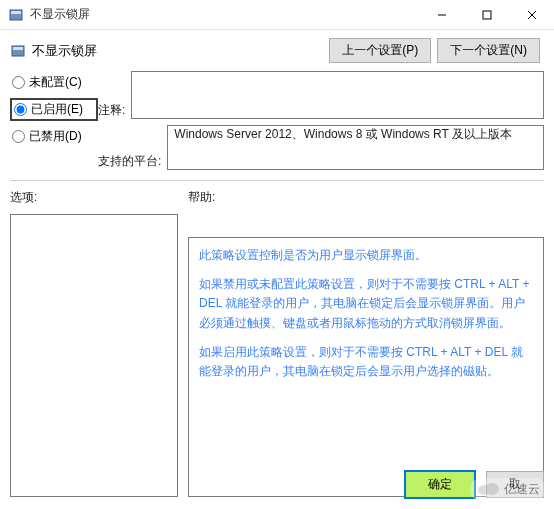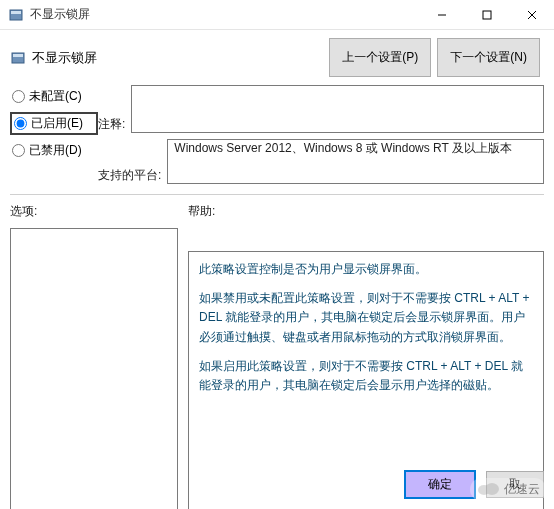--- a/index.html
+++ b/index.html
@@ -5,42 +5,42 @@
 * { box-sizing: border-box; margin: 0; padding: 0; font-family: "Microsoft YaHei", "Segoe UI", sans-serif; font-size: 12px; }
 body { background: #fff; width: 554px; height: 509px; overflow: hidden; position: relative; }
 .titlebar { height: 30px; display: flex; align-items: center; padding: 0 0 0 8px; border-bottom: 1px solid #e5e5e5; }
 .titlebar .icon { width: 16px; height: 16px; margin-right: 6px; display:inline-block; }
 .titlebar .title { flex: 1; color: #333; }
 .titlebar .winbtn { width: 45px; height: 30px; display:flex; align-items:center; justify-content:center; color:#333; }
 .header-row { display:flex; align-items:center; padding: 8px 10px 8px 10px; }
 .header-row .icon { width:16px; height:16px; margin-right:6px; }
 .header-row .label { flex:1; color:#000; font-size:13px; }
 .nav-buttons { display:flex; gap:6px; margin-right: 4px; }
-.btn { border:1px solid #adadad; background:#e1e1e1; padding:10px 12px; font-size:12px; cursor:pointer; }
+.btn { border:1px solid #adadad; background:#e1e1e1; padding:3px 12px; font-size:12px; cursor:pointer; }
 .config-area { display:flex; padding: 0 10px 6px 10px; }
 .radio-col { width: 88px; padding-top: 2px; }
 .radio-row { display:flex; align-items:center; margin-bottom: 6px; padding:1px 2px; }
 .radio-row input { margin-right:4px; }
 .highlight { border: 2px solid #404040; border-radius:0; }
 .right-col { flex:1; display:flex; flex-direction:column; gap:6px; }
 .field-row { display:flex; align-items:flex-end; }
 .field-label { width: auto; color:#222; padding-right:6px; white-space:nowrap; padding-top:2px;}
 .comment-box { flex:1; height:48px; border:1px solid #7a7a7a; background:#fff; resize:none; padding:2px 3px; }
 .platform-box { flex:1; height:45px; border:1px solid #7a7a7a; background:#fff; padding:0 6px; color:#222; overflow:hidden; }
 .divider { height:1px; background:#d0d0d0; margin: 4px 10px; }
 .lower { display:flex; padding: 4px 10px 8px 10px; gap:10px; }
 .lower .col-label { color:#222; margin-bottom:4px; }
 .options-col { width: 168px; display:flex; flex-direction:column; }
 .help-col { flex:1; display:flex; flex-direction:column;gap:23px; }
 .options-box { flex:1; border:1px solid #7a7a7a; margin-top:4px; background:#fff; min-height:260px;}
-.help-box { flex:1; border:1px solid #7a7a7a; margin-top:4px; background:#fff; padding:8px 10px; color:#0c4a6e; line-height:1.6; min-height:260px; overflow:auto; }
+.help-box { flex:1; border:1px solid #7a7a7a; margin-top:4px; background:#fff; padding:8px 10px; color:#3b82f6; line-height:1.6; min-height:260px; overflow:auto; }
 .help-box p { margin-bottom: 10px; }
 .footer { position:absolute; bottom:10px; right:10px; display:flex; gap:10px; align-items:center;}
 .footer .btn { padding:4px 22px; }
-.footer .btn.primary { border:2px solid #0078d7; background:#c4b5fd; }
+.footer .btn.primary { border:2px solid #0078d7; background:#bef264; }
 .watermark { position:absolute; right:8px; bottom:8px; opacity:0.5; display:flex; align-items:center; gap:4px; background:rgba(255,255,255,0.6); padding:2px 6px; border-radius:12px;justify-content:space-between;}
 .watermark .cloud { width:24px; height:16px; }
 .gear-svg { fill:#5b7ba0; }
 </style>
 </head>
 <body>
 
 <div class="titlebar">
   <span class="icon">
     <svg viewBox="0 0 16 16" class="gear-svg">

